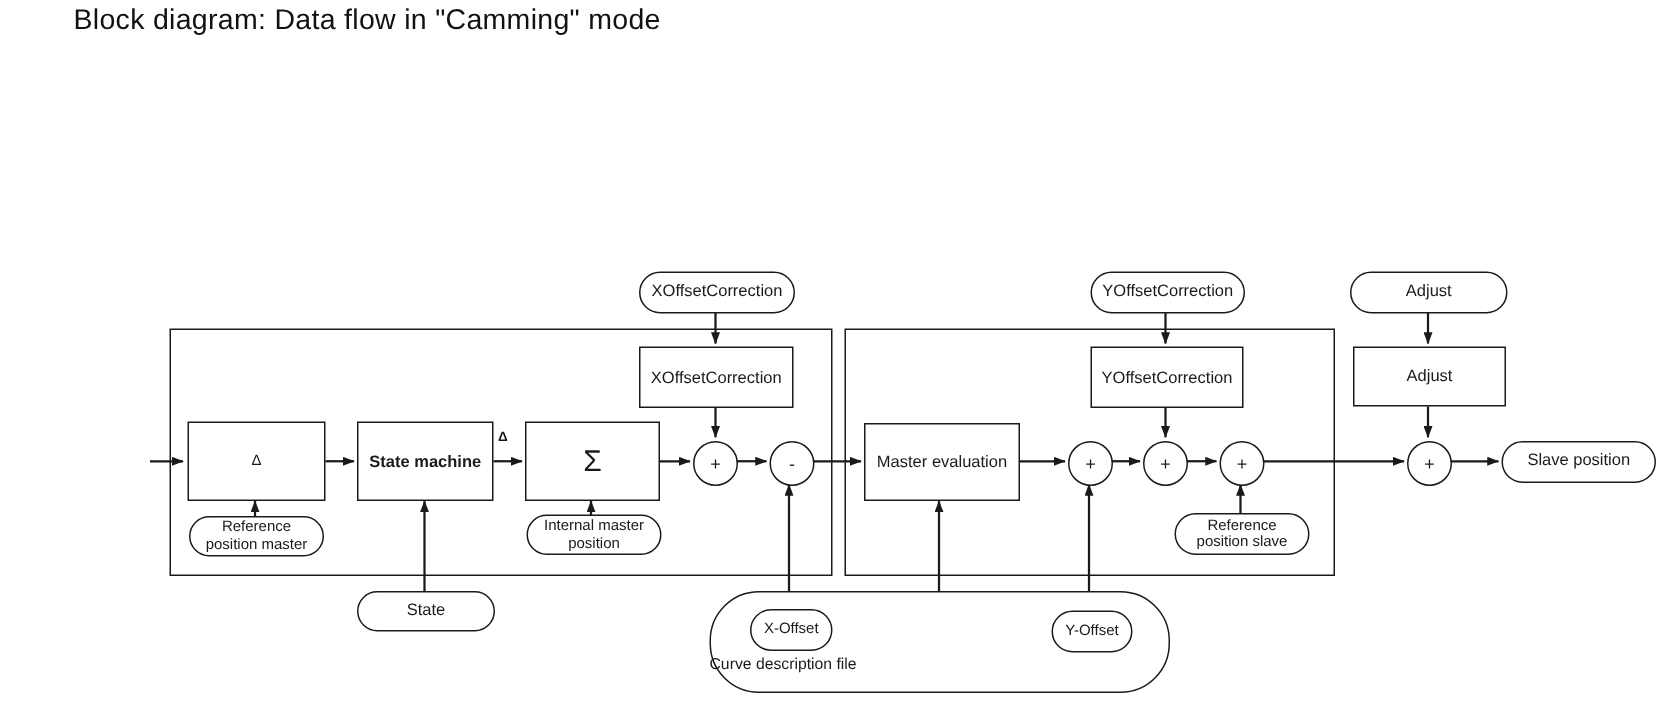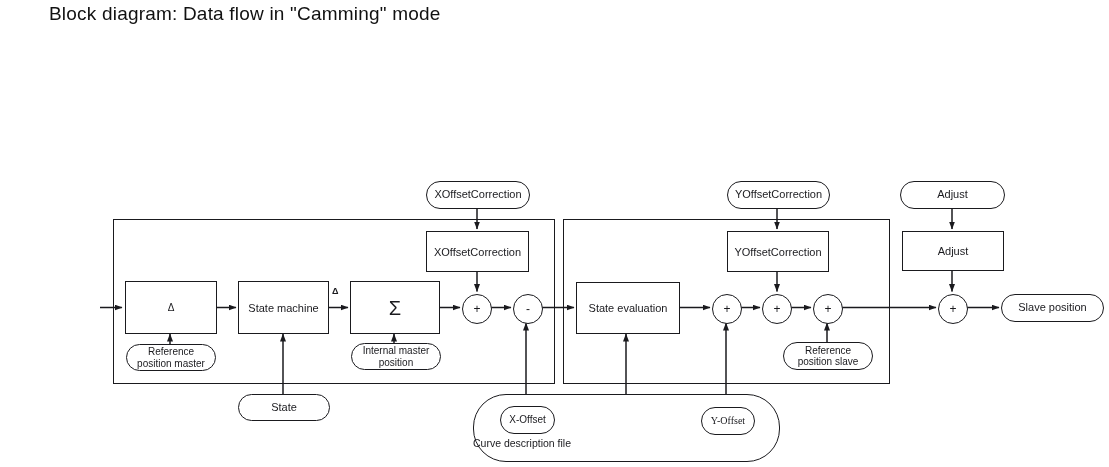--- a/index.html
+++ b/index.html
@@ -86,48 +86,48 @@
   </svg>
 
   <div class="container" style="left:113px;top:219px;width:440px;height:163px;"></div>
   <div class="container" style="left:563px;top:219px;width:325px;height:163px;"></div>
 
   <div class="stadium" style="left:473px;top:394px;width:305px;height:66px;"></div>
   <div class="stadium-label" style="left:473px;top:437px;width:305px;">Curve description file</div>
 
 
   <div class="box glyph-delta" style="left:125px;top:281px;width:90px;height:51px;">Δ</div>
-  <div class="box" style="left:238px;top:281px;width:89px;height:51px;">State machine</div>
+  <div class="box" style="left:238px;top:281px;width:89px;height:51px;font-weight:bold;">State machine</div>
   <div class="box glyph-sigma" style="left:350px;top:281px;width:88px;height:51px;">Σ</div>
   <div class="edge-label" style="left:332px;top:286px;">Δ</div>
 
   <div class="pill" style="left:426px;top:181px;width:102px;height:26px;">XOffsetCorrection</div>
   <div class="box" style="left:426px;top:231px;width:101px;height:39px;">XOffsetCorrection</div>
 
   <div class="circle" style="left:462px;top:293.5px;">+</div>
   <div class="circle" style="left:513px;top:293.5px;">-</div>
 
   <div class="pill small" style="left:126px;top:344px;width:88px;height:25px;">Reference
 position master</div>
   <div class="pill small" style="left:351px;top:343px;width:88px;height:25px;">Internal master
 position</div>
   <div class="pill" style="left:238px;top:394px;width:90px;height:25px;">State</div>
 
-  <div class="box" style="left:576px;top:282px;width:102px;height:50px;">State evaluation</div>
+  <div class="box" style="left:576px;top:282px;width:102px;height:50px;">Master evaluation</div>
   <div class="circle" style="left:712px;top:293.5px;">+</div>
   <div class="circle" style="left:762px;top:293.5px;">+</div>
   <div class="circle" style="left:813px;top:293.5px;">+</div>
 
   <div class="pill" style="left:727px;top:181px;width:101px;height:26px;">YOffsetCorrection</div>
   <div class="box" style="left:727px;top:231px;width:100px;height:39px;">YOffsetCorrection</div>
   <div class="pill small" style="left:783px;top:342px;width:88px;height:26px;">Reference
 position slave</div>
 
   <div class="pill" style="left:900px;top:181px;width:103px;height:26px;">Adjust</div>
   <div class="box" style="left:902px;top:231px;width:100px;height:38px;">Adjust</div>
   <div class="circle" style="left:938px;top:293.5px;">+</div>
 
   <div class="pill" style="left:1001px;top:294px;width:101px;height:26px;text-align:right;">Slave position</div>
 
   <div class="pill small" style="left:500px;top:406px;width:53px;height:26px;">X-Offset</div>
-  <div class="pill small" style="left:701px;top:407px;width:52px;height:26px;font-family:Liberation Serif, serif;">Y-Offset</div>
+  <div class="pill small" style="left:701px;top:407px;width:52px;height:26px;">Y-Offset</div>
 
 </div>
 
 </body></html>

